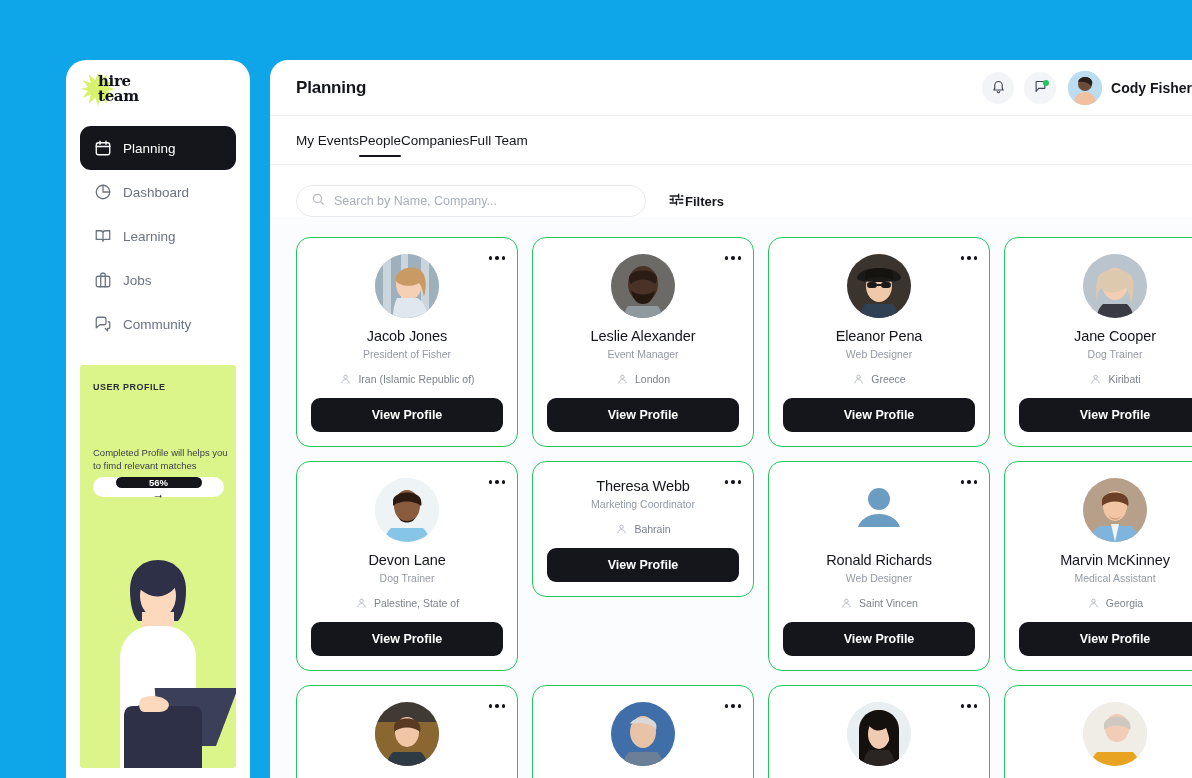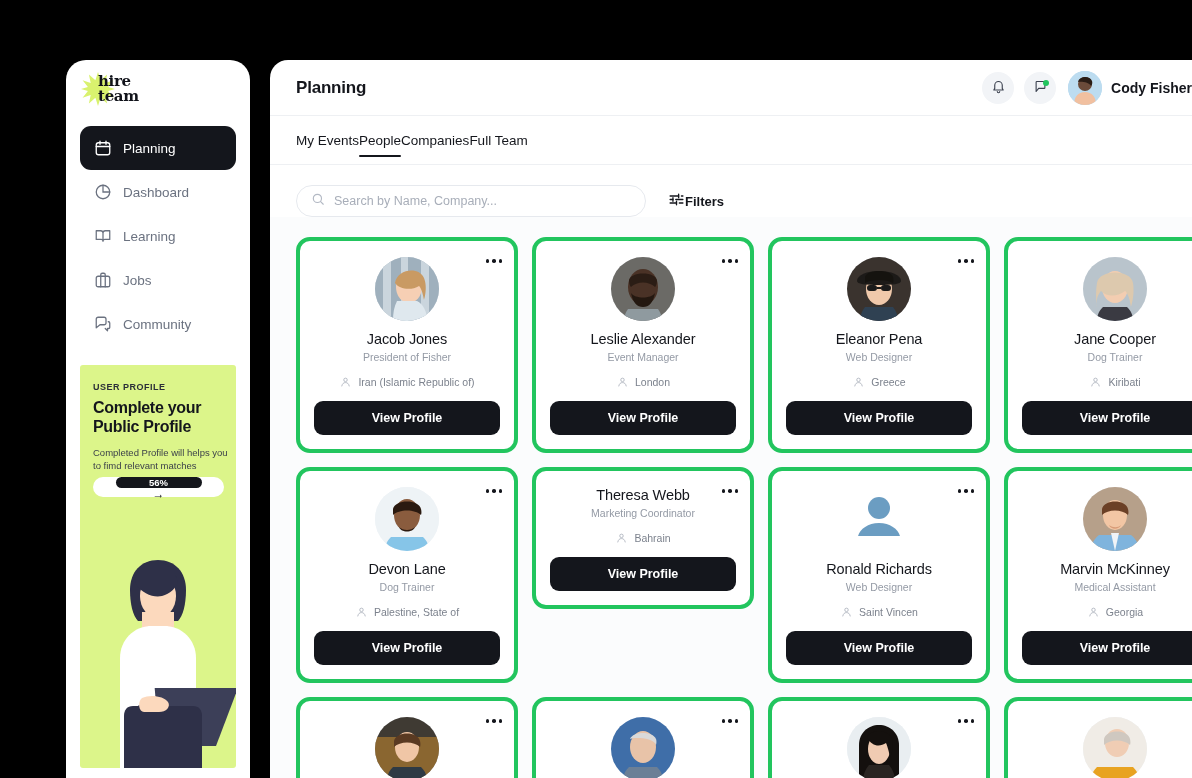--- a/index.html
+++ b/index.html
@@ -2,21 +2,21 @@
 <html><head>
 <meta charset="utf-8">
 <style>
   * { box-sizing: border-box; margin: 0; padding: 0; }
   html, body {
     width: 1192px; height: 778px;
     overflow: hidden;
     font-family: "Liberation Sans", sans-serif;
     background: #dcf58a;
   }
-  .stage { position: relative; width: 1192px; height: 778px; background: #000000; }
+  .stage { position: relative; width: 1192px; height: 778px; background: #0ea5e9; }
 
   
   .sidebar {
     position: absolute; left: 66px; top: 60px;
     width: 184px; height: 718px;
     background: #ffffff;
     border-radius: 20px 20px 0 0;
     padding: 0;
     overflow: hidden;
   }
@@ -157,21 +157,21 @@
   .grid {
     display: grid;
     grid-template-columns: repeat(4, 222px);
     column-gap: 14px;
     row-gap: 14px;
     align-items: start;
   }
   .pcard {
     width: 222px;
     background: #ffffff;
-    border: 4px solid #22c55e;
+    border: 1px solid #22c55e;
     border-radius: 14px;
     padding: 16px 14px 14px 14px;
     position: relative;
     display: flex; flex-direction: column; align-items: center;
   }
   .kebab {
     position: absolute; right: 12px; top: 18px;
     display: flex; gap: 3px; cursor: pointer;
   }
   .kebab i { width: 3.5px; height: 3.5px; border-radius: 50%; background: #14161c; display: block; }
@@ -259,21 +259,20 @@
             <path d="M3 5.5A2.5 2.5 0 015.5 3h8A2.5 2.5 0 0116 5.5v5A2.5 2.5 0 0113.5 13H8l-5 4z"></path>
             <path d="M19 9h.5A1.5 1.5 0 0121 10.5v6A1.5 1.5 0 0119.5 18H18v3l-3-3"></path>
           </svg>
         </span>
         <span>Community</span>
       </div>
     </nav>
 
     <div class="promo">
       <div class="promo-kicker">USER PROFILE</div>
-      <div class="promo-title">Complete your Public Profile</div>
       <div class="promo-sub">Completed Profile will helps you to fimd relevant matches</div>
       <div class="promo-bar">
         <div class="promo-fill">56%</div>
         <div class="promo-arrow">→</div>
       </div>
       <svg class="promo-illo" viewBox="0 0 156 230">
         <path d="M50 52c0-18 11-30 28-30s28 12 28 30c0 14-3 26-8 31H58c-5-5-8-17-8-31z" fill="#2e3048"></path>
         <ellipse cx="78" cy="58" rx="18" ry="22" fill="#fcd9bd"></ellipse>
         <path d="M56 46c6 10 18 14 26 12 8-2 14-8 16-14-4-14-14-21-24-21s-20 9-18 23z" fill="#2e3048"></path>
         <path d="M62 74h32v16H62z" fill="#fcd9bd"></path>

